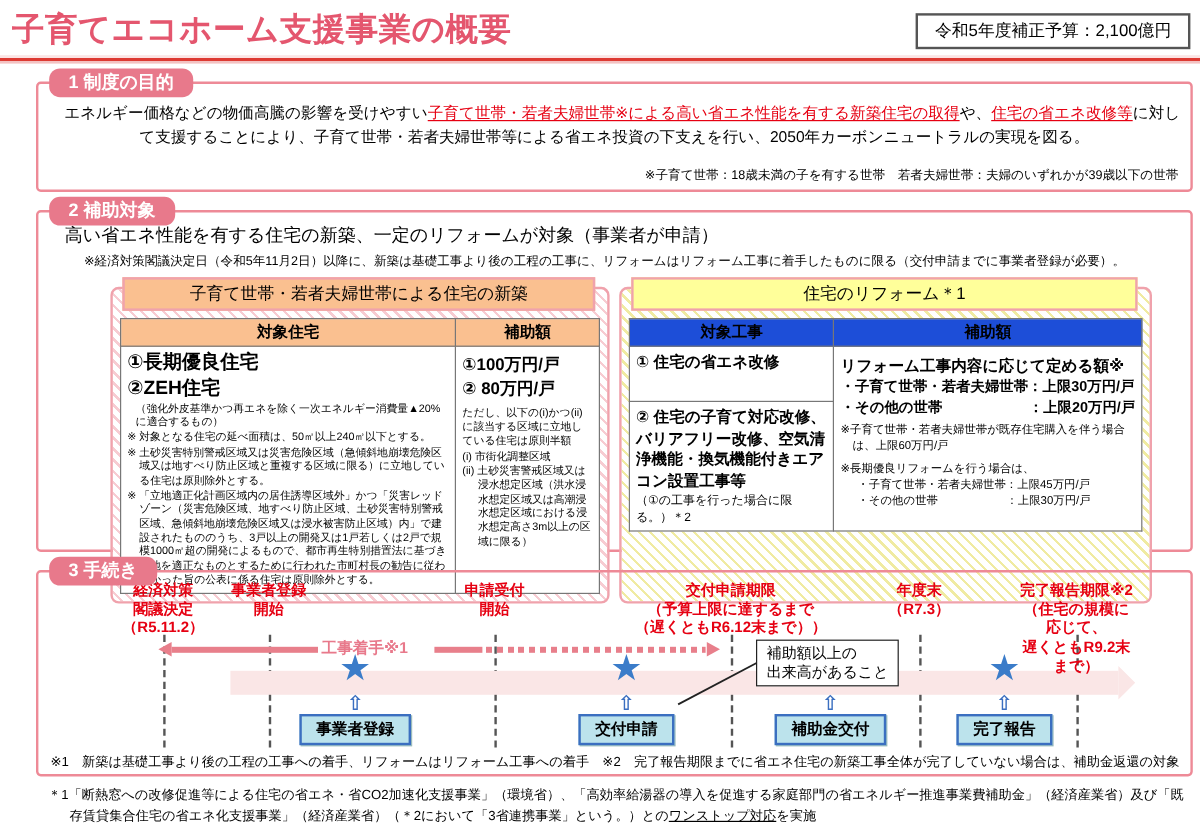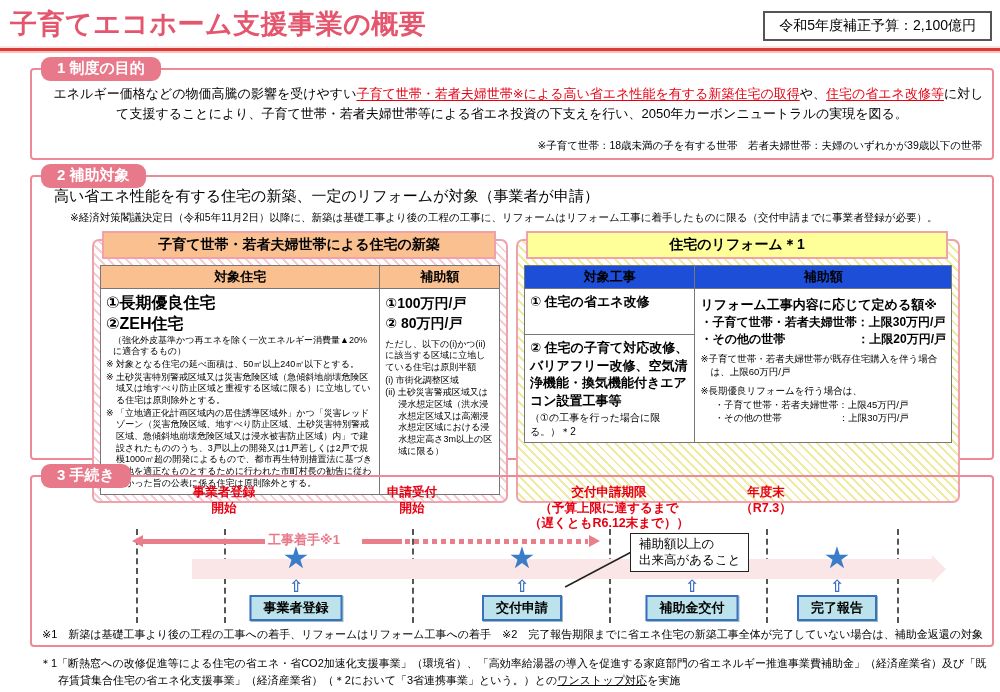--- a/index.html
+++ b/index.html
@@ -27,21 +27,21 @@
   .sec1-note { position:absolute; right:10px; bottom:5px; font-size:10.5px; }
 
   
   .sec2 { height:285px; padding:10px 8px 6px; }
   .sec2-heading { font-size:15px; margin-left:14px; }
   .sec2-note { font-size:10.5px; margin:5px 0 2px 30px; }
   .panels { display:flex; gap:8px; margin:14px 0 0 52px; width:868px; align-items:stretch; }
   .panel { position:relative; border:2px solid #f0a2ac; border-radius:7px; padding:0 6px 6px; }
   .panel-new { width:416px; background:repeating-linear-gradient(45deg,#fff 0 4.5px,#f7ccd2 4.5px 6.5px); }
   .panel-reform { width:444px; background:repeating-linear-gradient(45deg,#fff 0 4.5px,#f0eba2 4.5px 6.5px); }
-  .panel-title { margin:-10px 4px 6px 2px; border:2px solid #f0a2ac; text-align:center; font-weight:bold; font-size:14px; padding:3px 0; background:#fac090; position:relative; z-index:2; }
+  .panel-title { margin:-10px 4px 6px 2px; border:2px solid #f0a2ac; text-align:center; font-weight:normal; font-size:14px; padding:3px 0; background:#fac090; position:relative; z-index:2; }
   .panel-reform .panel-title { background:#ffff9a; }
   table.sub-table { width:100%; border-collapse:collapse; background:#fff; font-size:9.5px; border:1.5px solid #666; }
   .sub-table th, .sub-table td { border:1px solid #777; vertical-align:top; }
   .sub-table th { font-size:13px; font-weight:bold; padding:2px; text-align:center; }
   .th-orange { background:#fac090; }
   .th-yellow { background:#1d4ed8; }
   .sub-table td { padding:4px 5px; }
   .cell-big { font-size:16px; font-weight:bold; line-height:1.3; }
   .cell-big2 { font-size:14px; font-weight:bold; line-height:1.45; white-space:nowrap; }
   .cell-sub { font-size:9px; line-height:1.3; margin-left:7px; }
@@ -165,29 +165,35 @@
       </div>
 
     </div>
   </section>
 
   <section class="sec sec3">
     <div class="sec-label">3 手続き</div>
 
     <div class="timeline">
 
+      <div class="ms-label" style="left:104px">経済対策
+閣議決定
+（R5.11.2）</div>
       <div class="ms-label" style="left:192px">事業者登録
 開始</div>
       <div class="ms-label" style="left:380px">申請受付
 開始</div>
       <div class="ms-label" style="left:577px">交付申請期限
 （予算上限に達するまで
 （遅くともR6.12末まで））</div>
       <div class="ms-label" style="left:734px">年度末
 （R7.3）</div>
+      <div class="ms-label" style="left:865px">完了報告期限※2
+（住宅の規模に応じて、
+遅くともR9.2末まで）</div>
 
       <div class="dash" style="left:104px"></div>
       <div class="dash" style="left:192px"></div>
       <div class="dash" style="left:380px"></div>
       <div class="dash" style="left:577px"></div>
       <div class="dash" style="left:734px"></div>
       <div class="dash" style="left:865px"></div>
 
       <div class="arr-head-left"></div>
       <div class="arr-solid" style="left:111px;width:122px"></div>

